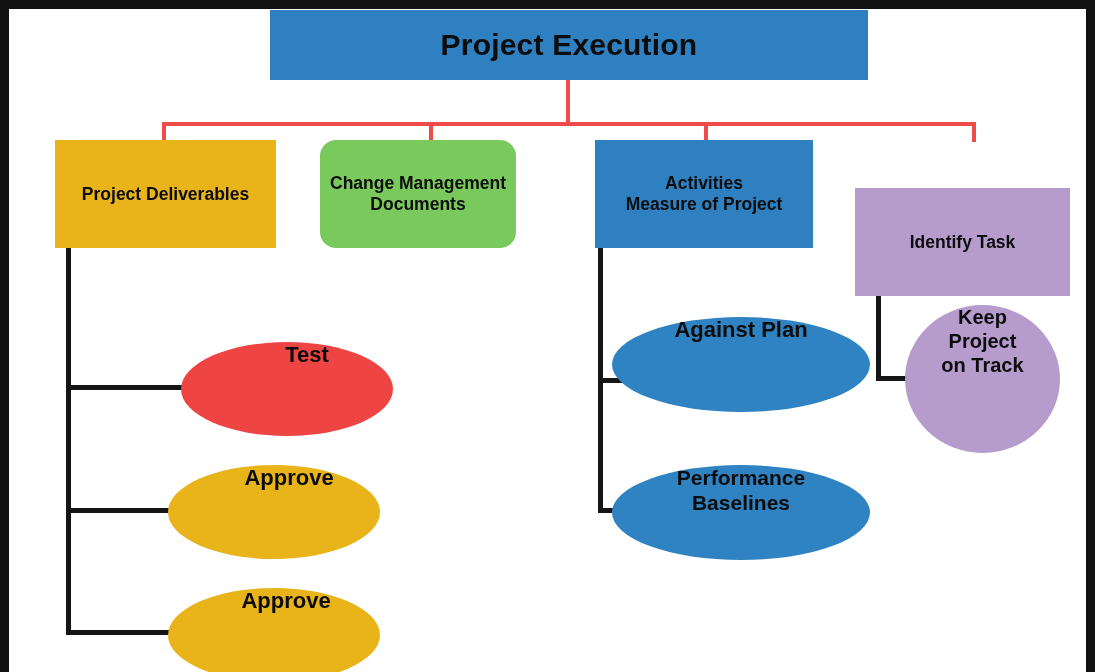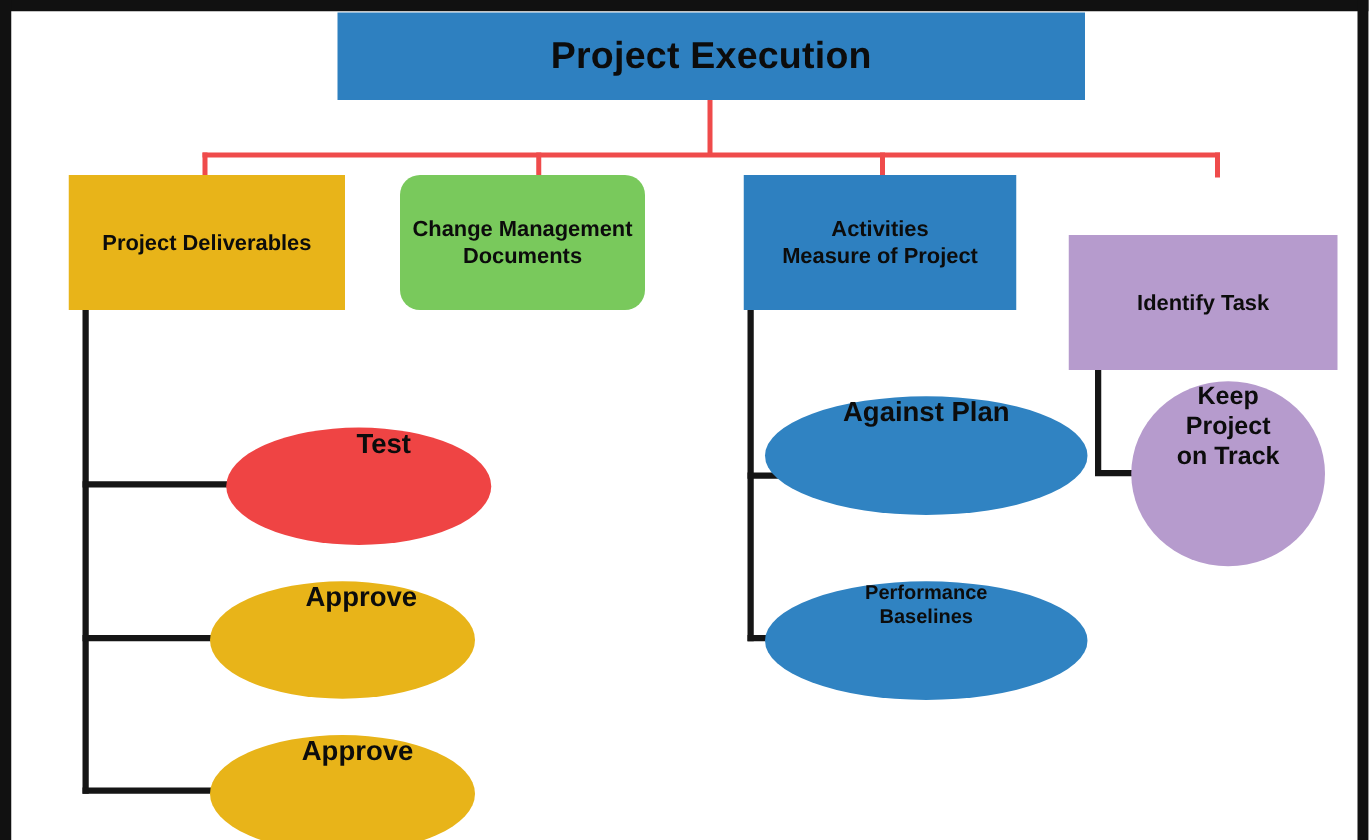--- a/index.html
+++ b/index.html
@@ -71,21 +71,21 @@
     font-weight: bold;
     font-size: 22px;
     line-height: 1.2;
     z-index: 20;
     box-sizing: border-box;
   }
   .ell-test      { left: 181px; top: 342px; width: 212px; height: 94px;  background: #ef4444; padding-left: 40px; }
   .ell-accept    { left: 168px; top: 465px; width: 212px; height: 94px;  background: #e8b419; padding-left: 30px; }
   .ell-approve   { left: 168px; top: 588px; width: 212px; height: 94px;  background: #e8b419; padding-left: 24px; }
   .ell-against   { left: 612px; top: 317px; width: 258px; height: 95px;  background: #3083c2; }
-  .ell-perf      { left: 612px; top: 465px; width: 258px; height: 95px;  background: #3083c2; font-size: 16px; }
+  .ell-perf      { left: 612px; top: 465px; width: 258px; height: 95px;  background: #3083c2; font-size: 21px; }
   .ell-keep      { left: 905px; top: 305px; width: 155px; height: 148px; background: #b69bcd; font-size: 20px; }
 
   
   .red-line { position: absolute; background: #ef4b4b; z-index: 10; }
   .red-stem      { left: 566px; top: 80px;  width: 4px;   height: 45px; }
   .red-bar       { left: 162px; top: 122px; width: 814px; height: 4px; }
   .red-drop-1    { left: 162px; top: 122px; width: 4px;   height: 20px; }
   .red-drop-2    { left: 429px; top: 122px; width: 4px;   height: 20px; }
   .red-drop-3    { left: 704px; top: 122px; width: 4px;   height: 20px; }
   .red-drop-4    { left: 972px; top: 122px; width: 4px;   height: 20px; }

